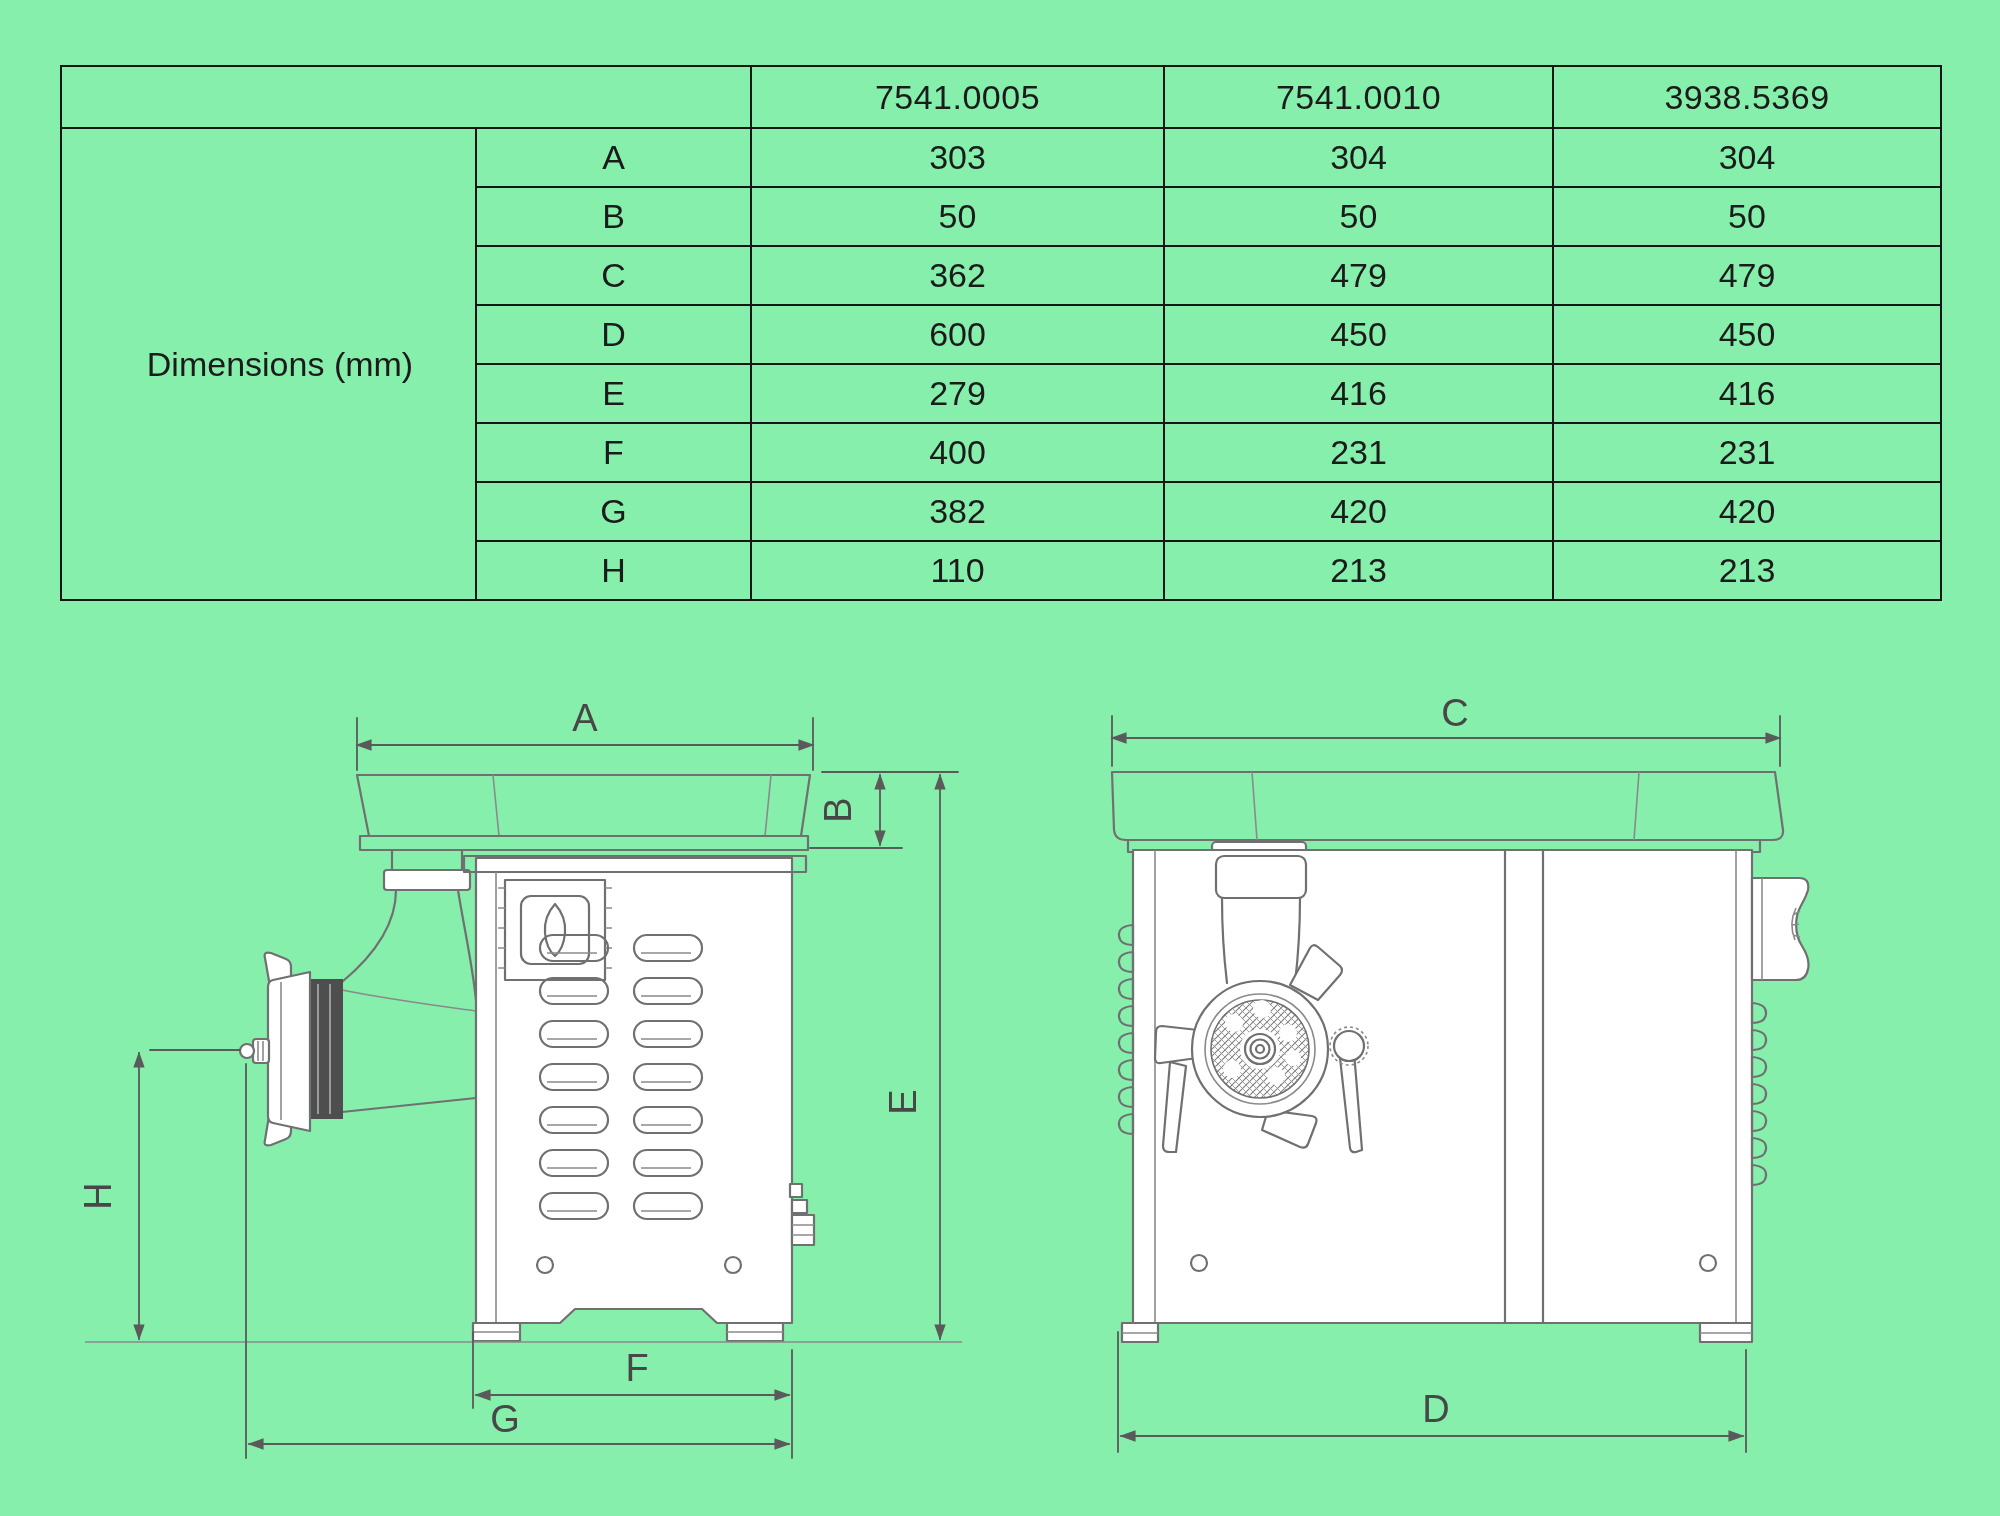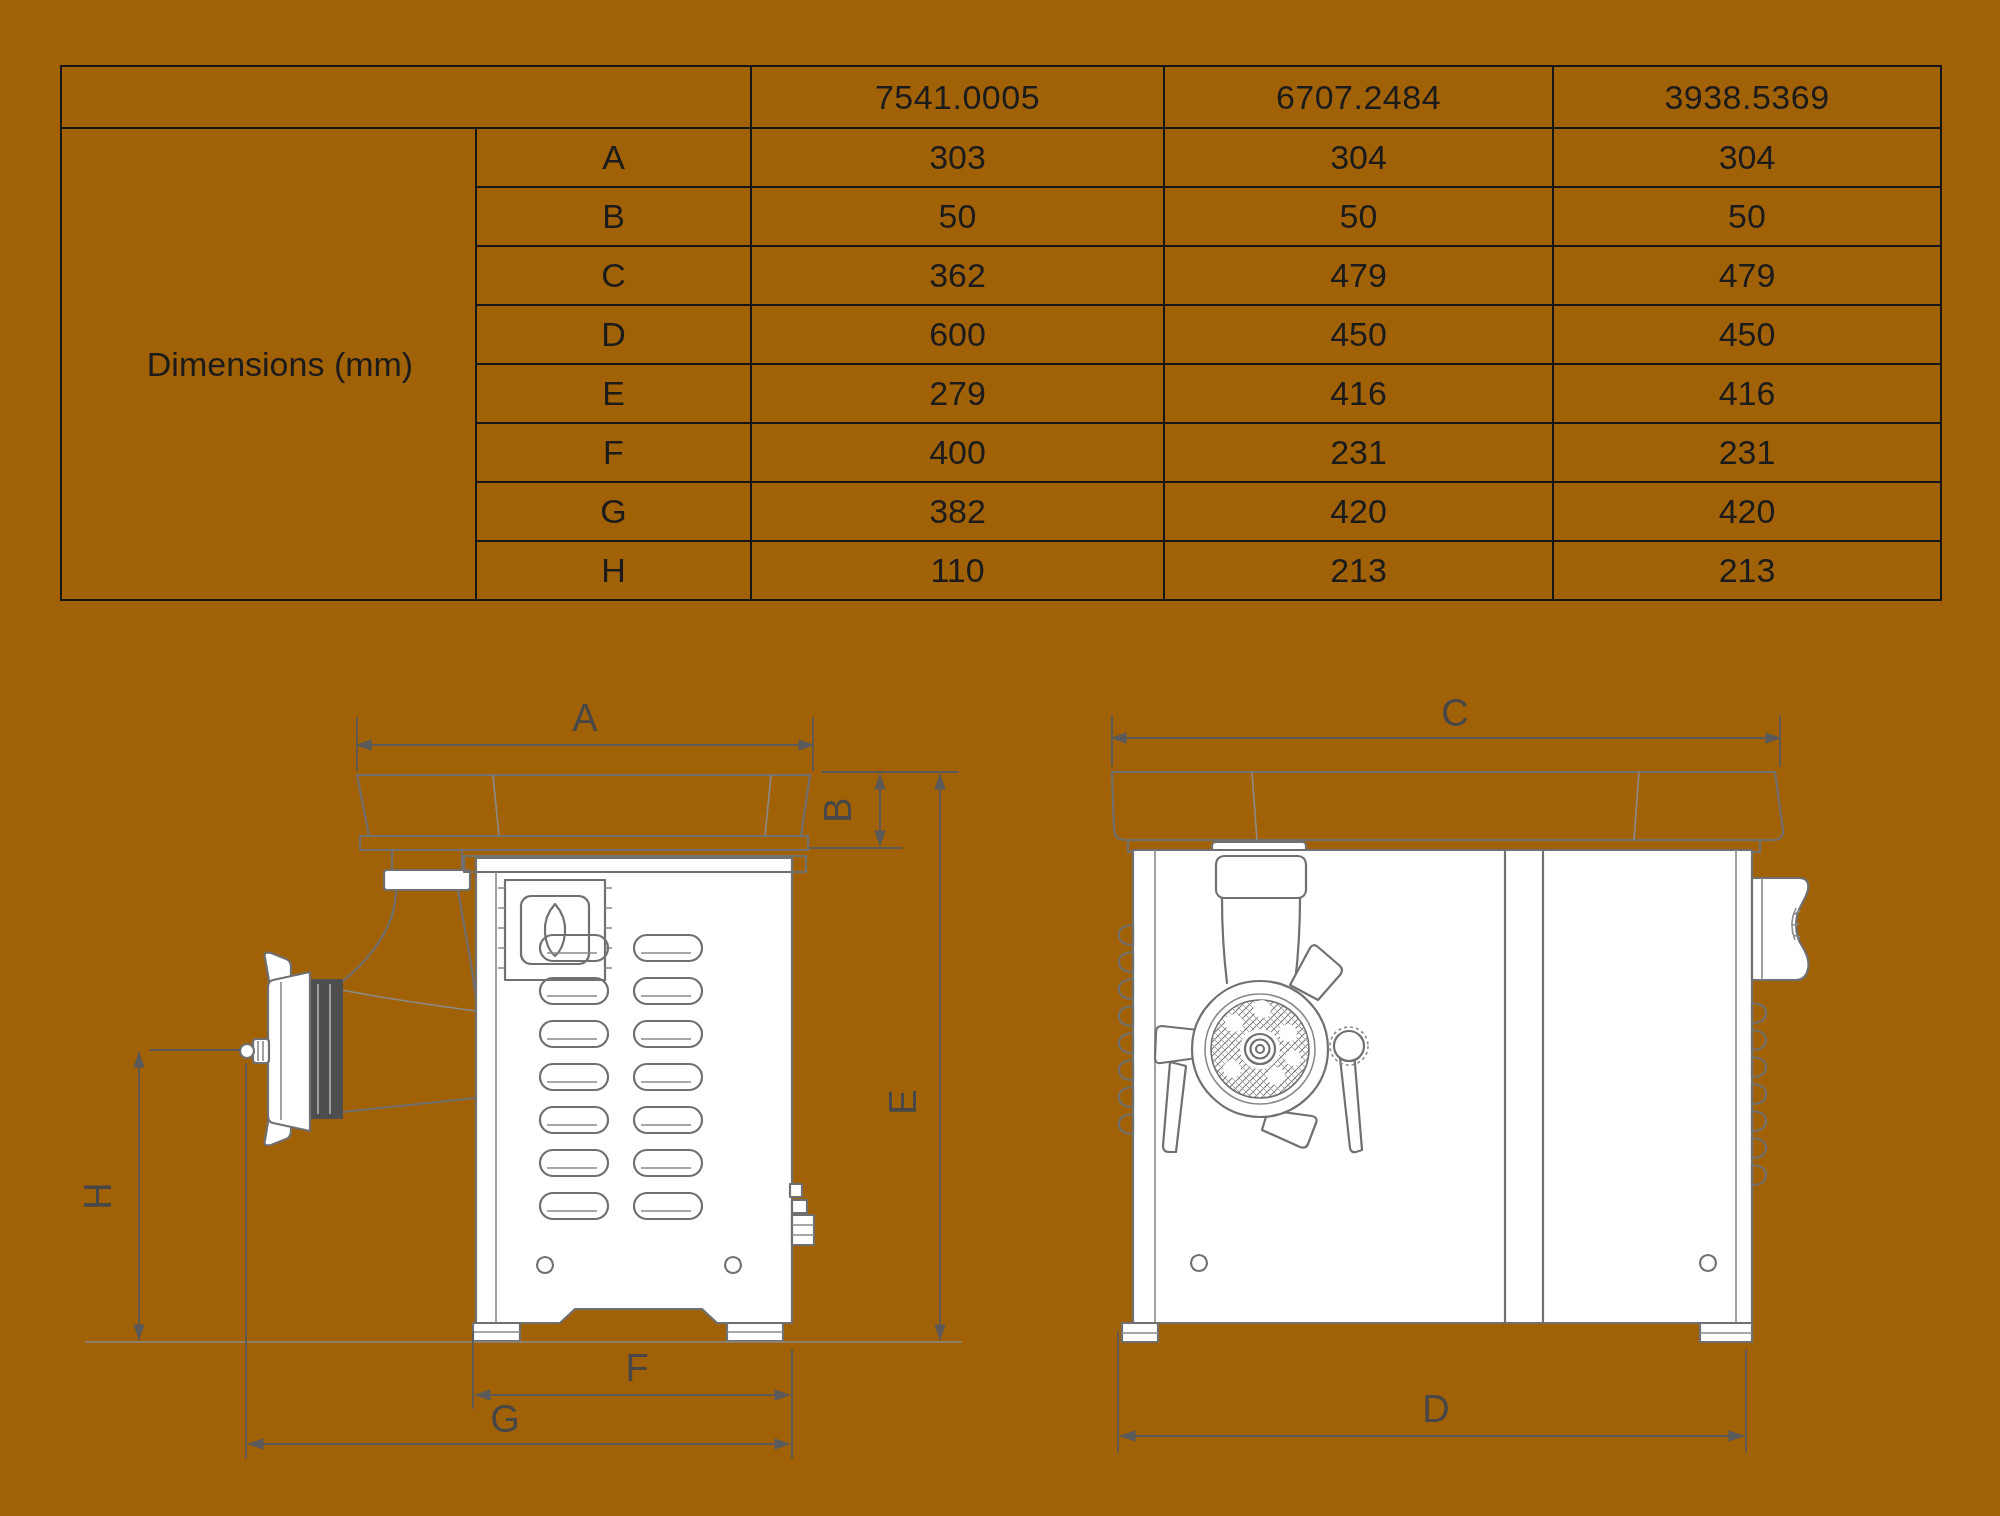--- a/index.html
+++ b/index.html
@@ -1,16 +1,16 @@
 <!DOCTYPE html>
 <html><head>
 <meta charset="utf-8">
 <style>
   html,body{margin:0;padding:0;background:#ffffff;}
-  .page{position:relative;width:2000px;height:1516px;background:#a16207;overflow:hidden;
+  .page{position:relative;width:2000px;height:1516px;background:#86efac;overflow:hidden;
         font-family:"Liberation Sans",sans-serif;color:#161616;}
 
   
   table.spec{position:absolute;left:60px;top:65px;width:1880px;border-collapse:collapse;
              table-layout:fixed;}
   table.spec td{border:2.4px solid #161616;text-align:center;vertical-align:middle;
                 font-size:34px;font-weight:500;color:#1b1b1b;}
   table.spec tr{height:59px;}
   table.spec tr.hdr{height:62px;}
   td.model{font-weight:800;font-size:33px;letter-spacing:.5px;}
@@ -35,21 +35,21 @@
       <col style="width:415px">
         <col style="width:275px">
         <col style="width:413px">
       <col style="width:389px">
         <col style="width:388px">
     </colgroup>
     <tbody>
     <tr class="hdr">
       <td colspan="2"></td>
       <td class="model">7541.0005</td>
-      <td class="model">6707.2484</td>
+      <td class="model">7541.0010</td>
       <td class="model">3938.5369</td>
     </tr>
     <tr>
       <td class="group" rowspan="8">Dimensions (mm)</td>
       <td class="letter">A</td>
       <td>303</td>
       <td>304</td>
       <td>304</td>
     </tr>
     <tr>

